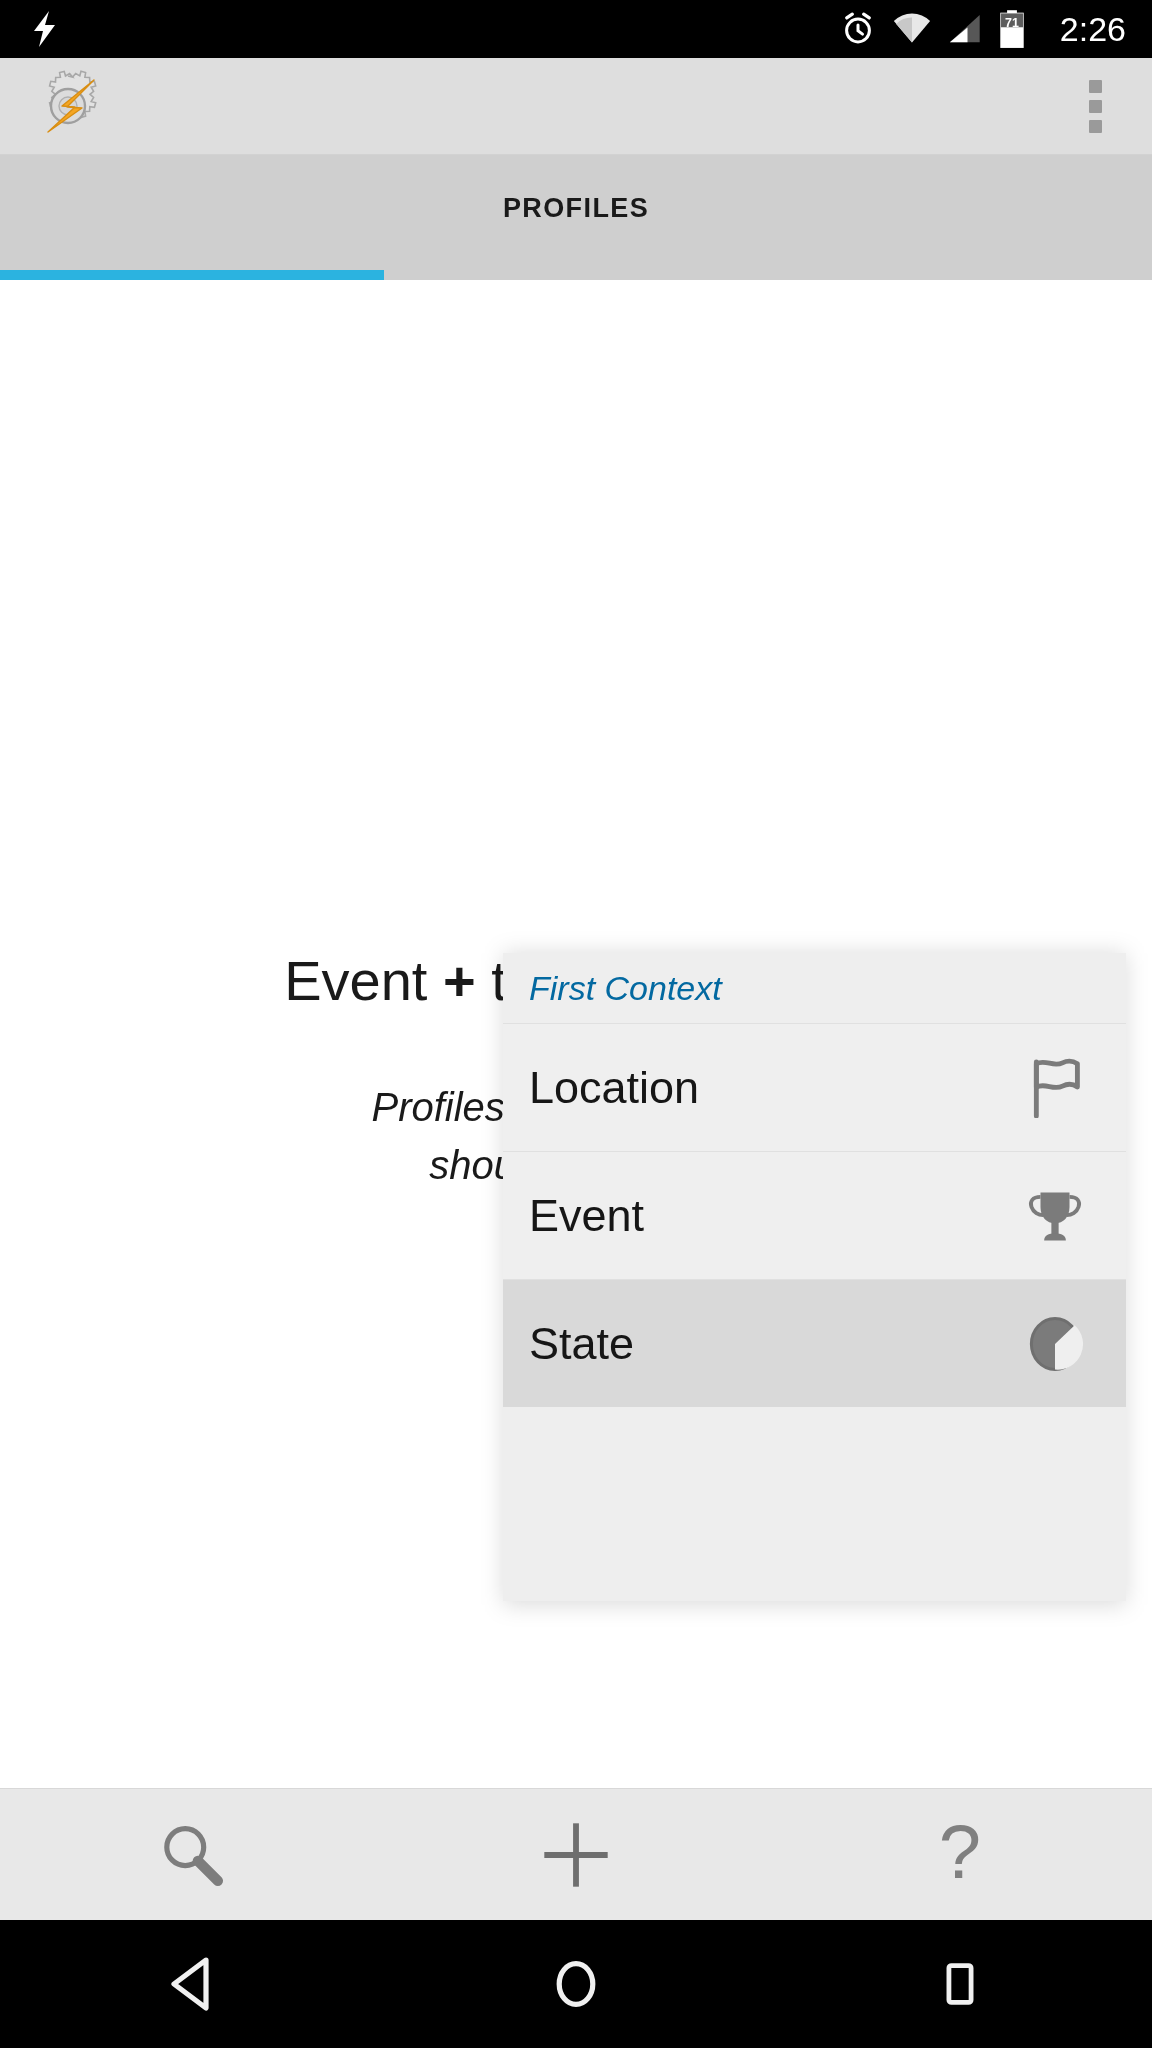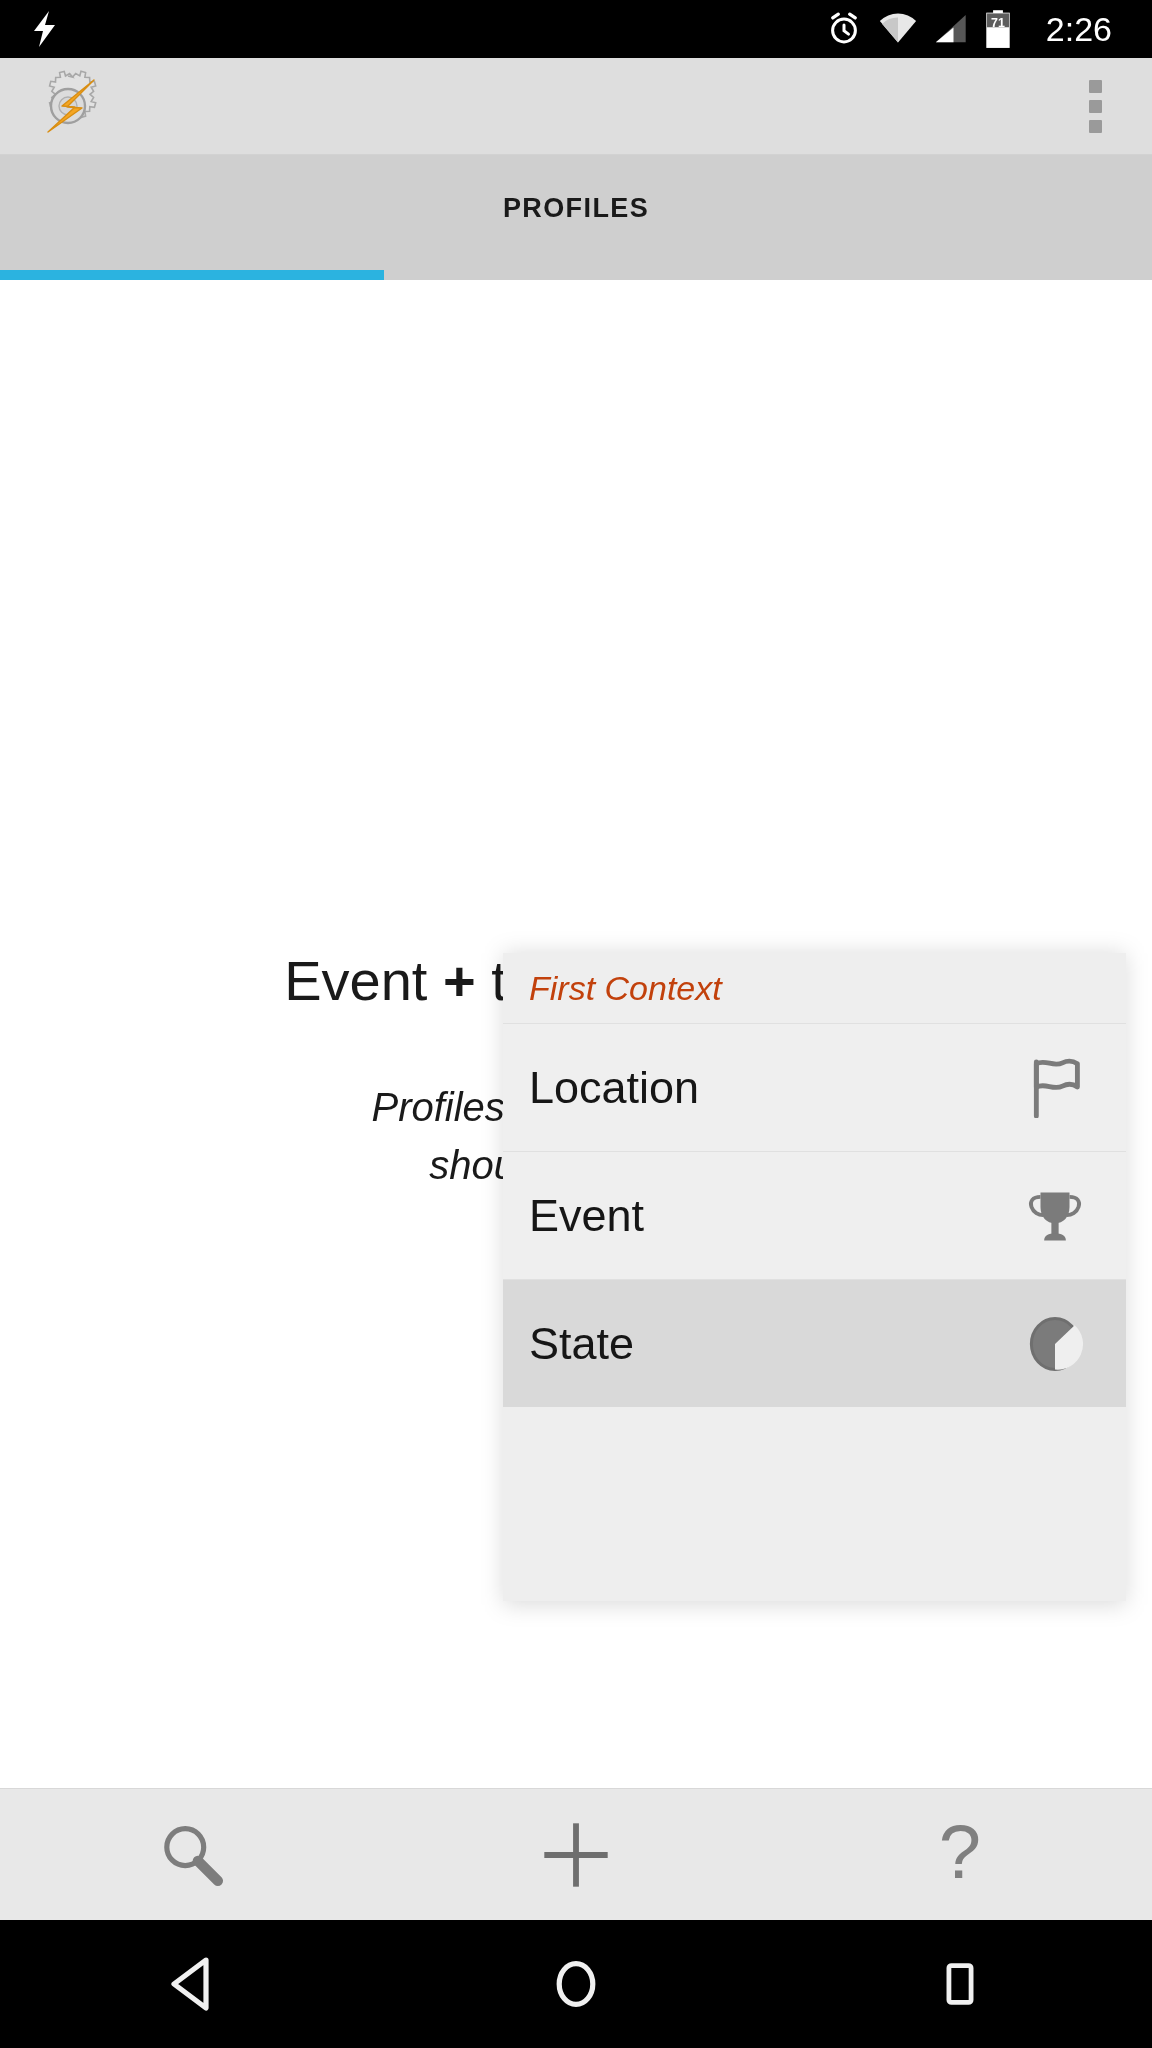--- a/index.html
+++ b/index.html
@@ -15,21 +15,21 @@
   }
 
   
   #statusbar {
     position:absolute; top:0; left:0; width:1152px; height:58px;
     background:#000000;
     display:flex; align-items:center;
   }
   #status-left { padding-left:28px; display:flex; align-items:center; }
   #status-right {
-    margin-left:auto; padding-right:40px;
+    margin-left:auto; padding-right:26px;
     display:flex; align-items:center; gap:17px;
   }
   .sb-icon { display:block; }
   #status-clock {
     color:#ffffff; font-size:34px; font-weight:400;
     letter-spacing:0px; margin-left:18px;
     font-family:"Liberation Sans", sans-serif;
   }
 
   
@@ -125,21 +125,21 @@
   }
   #dialog {
     position:absolute;
     left:503px; top:953px; width:623px; height:648px;
     background:#eeeeee;
     overflow:hidden;
   }
   #dialog-title {
     height:70px; display:flex; align-items:center;
     padding-left:26px;
-    font-size:34px; font-style:italic; color:#c2410c;
+    font-size:34px; font-style:italic; color:#0369a1;
   }
   .dlg-item {
     height:128px;
     display:flex; align-items:center;
     padding:0 0 0 26px;
     border-top:1px solid #e0e0e0;
     background:#efefef;
     position:relative;
   }
   .dlg-item.selected { background:#d9d9d9; }

